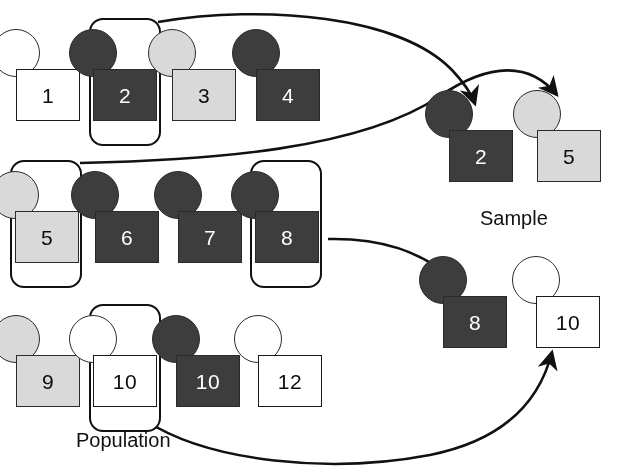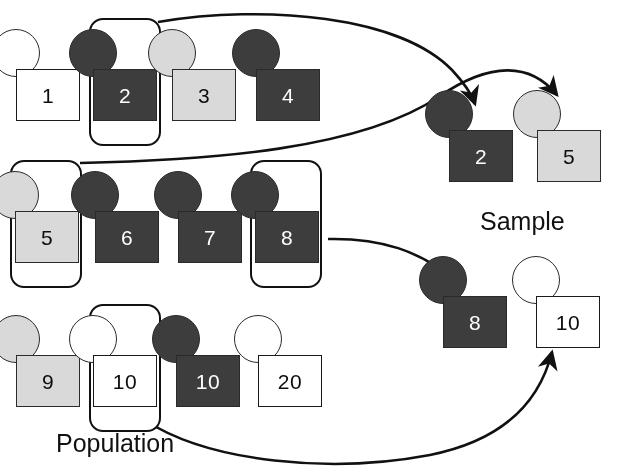--- a/index.html
+++ b/index.html
@@ -73,21 +73,21 @@
   .highlight {
     position: absolute;
     box-sizing: border-box;
     border: 2.6px solid #111111;
     border-radius: 14px;
     background: #ffffff;
   }
   
   .caption {
     position: absolute;
-    font-size: 25px;
+    font-size: 20px;
     color: #111111;
     white-space: nowrap;
   }
 </style>
 </head>
 <body>
 
 <div id="canvas">
 
   <svg id="arrows" viewBox="0 0 618 476">
@@ -163,21 +163,21 @@
     <div class="box fill-white txt-black">10</div>
   </div>
 
   <div class="unit" style="left:176px; top:315px;">
     <div class="circle fill-dark"></div>
     <div class="box fill-dark txt-white">10</div>
   </div>
 
   <div class="unit" style="left:258px; top:315px;">
     <div class="circle fill-white"></div>
-    <div class="box fill-white txt-black">20</div>
+    <div class="box fill-white txt-black">12</div>
   </div>
 
   <div class="unit" style="left:449px; top:90px;">
     <div class="circle fill-dark"></div>
     <div class="box fill-dark txt-white">2</div>
   </div>
 
   <div class="unit" style="left:537px; top:90px;">
     <div class="circle fill-light"></div>
     <div class="box fill-light txt-black">5</div>
@@ -188,15 +188,15 @@
     <div class="box fill-dark txt-white">8</div>
   </div>
 
   <div class="unit" style="left:536px; top:256px;">
     <div class="circle fill-white"></div>
     <div class="box fill-white txt-black">10</div>
   </div>
 
   <div class="caption" style="left:480px; top:207px;">Sample</div>
 
-  <div class="caption" style="left:56px; top:429px;">Population</div>
+  <div class="caption" style="left:76px; top:429px;">Population</div>
 
 </div>
 
 </body></html>

